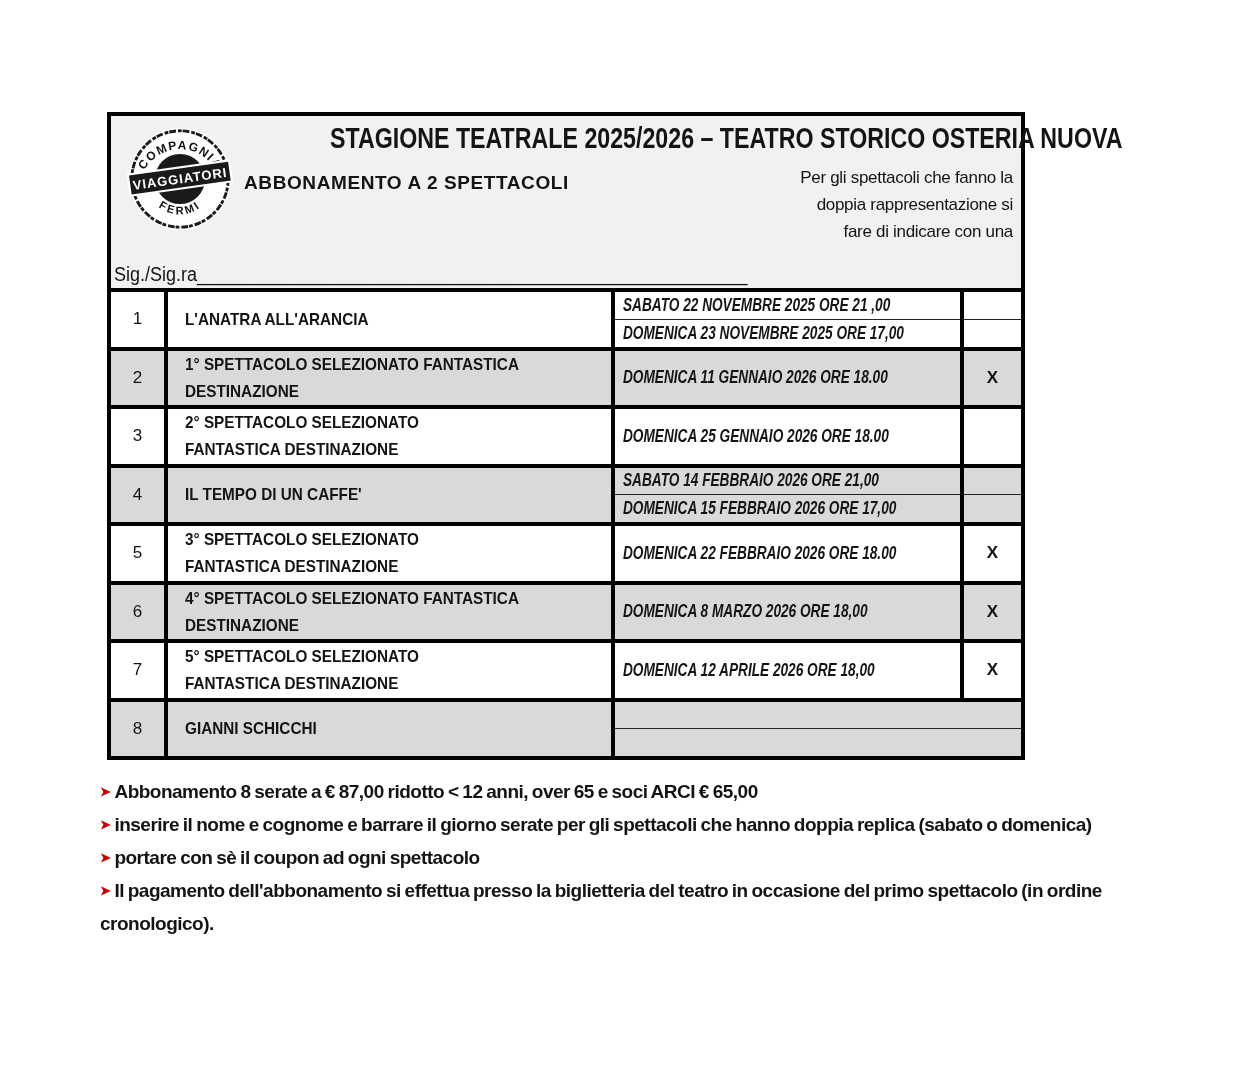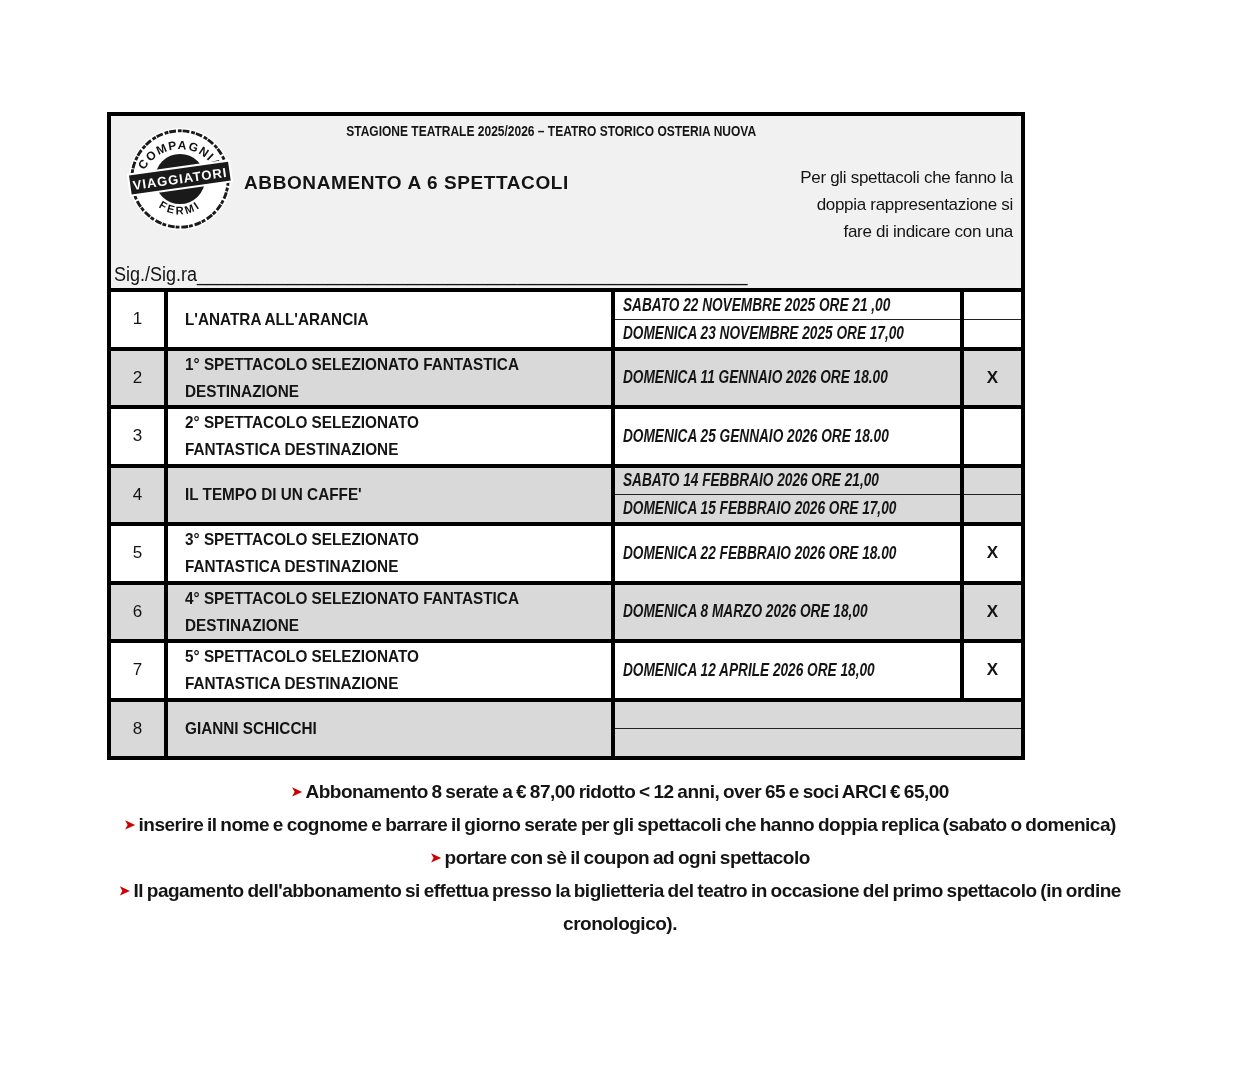--- a/index.html
+++ b/index.html
@@ -6,21 +6,21 @@
   .page{position:relative;width:1240px;height:1071px;background:#fff;overflow:hidden;
         font-family:"Liberation Sans",sans-serif;color:#141414;}
 
   
   .coupon{position:absolute;left:107px;top:112px;width:918px;height:648px;
           border:4px solid #000;box-sizing:border-box;display:flex;flex-direction:column;}
 
   
   .hdr{position:relative;height:172px;flex:none;background:#f1f1f1;}
   .hdr-title{position:absolute;left:120px;right:150px;top:6px;text-align:center;
-             font-size:15px;font-weight:bold;white-space:nowrap;}
+             font-size:29px;font-weight:bold;white-space:nowrap;}
   .hdr-title .squeeze{display:inline-block;transform:scaleX(0.80);transform-origin:center;}
   .hdr-sub{position:absolute;left:133px;top:56px;font-size:19px;font-weight:bold;letter-spacing:0.6px;}
   .hdr-right{position:absolute;right:8px;top:48px;width:215px;text-align:right;
              font-size:17px;line-height:27px;letter-spacing:-0.3px;}
   .sig{position:absolute;left:3px;bottom:2px;font-size:20px;white-space:nowrap;}
   .sig .squeeze{display:inline-block;transform:scaleX(0.90);transform-origin:left center;}
   .logo{position:absolute;left:16px;top:10px;width:106px;height:106px;}
   .logo svg{font-family:"Liberation Sans",sans-serif;}
 
   
@@ -36,21 +36,21 @@
   .date-line{flex:1;display:flex;align-items:center;padding-left:8px;}
   .date-line.split{border-bottom:1.6px solid #222;}
   .date-line .squeeze{display:inline-block;transform:scaleX(0.78);transform-origin:left center;
                       font-size:17.5px;font-weight:bold;font-style:italic;white-space:nowrap;}
   .c-x{flex:1;flex-direction:column;align-items:stretch;}
   .x-half{flex:1;display:flex;align-items:center;justify-content:center;
           font-size:17px;font-weight:bold;}
   .x-half.split{border-bottom:1.6px solid #222;}
 
   
-  .notes{position:absolute;left:100px;top:776px;width:1040px;text-align:center;}
+  .notes{position:absolute;left:100px;top:776px;width:1040px;}
   .note{font-size:19px;font-weight:bold;line-height:31px;letter-spacing:-0.5px;word-spacing:-1px;}
   .bullet{color:#cc0000;font-size:13px;position:relative;top:-2px;margin-right:4px;}
 </style>
 </head>
 <body>
 
 <div class="page">
 
   <div class="coupon">
 
@@ -74,21 +74,21 @@
             <rect x="2" y="43" width="106" height="22" fill="#1a1a1a" stroke="#ffffff" stroke-width="2.2"></rect>
             <text x="55" y="59.5" text-anchor="middle" fill="#ffffff" font-size="13.5" font-weight="bold" letter-spacing="1">VIAGGIATORI</text>
           </g>
         </svg>
       </div>
 
       <div class="hdr-title">
         <span class="squeeze">STAGIONE TEATRALE 2025/2026 – TEATRO STORICO OSTERIA NUOVA</span>
       </div>
 
-      <div class="hdr-sub">ABBONAMENTO A 6 SPETTACOLI</div>
+      <div class="hdr-sub">ABBONAMENTO A 2 SPETTACOLI</div>
 
       <div class="hdr-right">Per gli spettacoli che fanno la doppia rappresentazione  si fare di indicare con una</div>
 
       <div class="sig">
         <span class="squeeze"><span>Sig./Sig.ra</span><span>_______________________________________________________</span></span>
       </div>
     </div>
 
     <div id="rows-host" style="display:contents;"></div>
 

